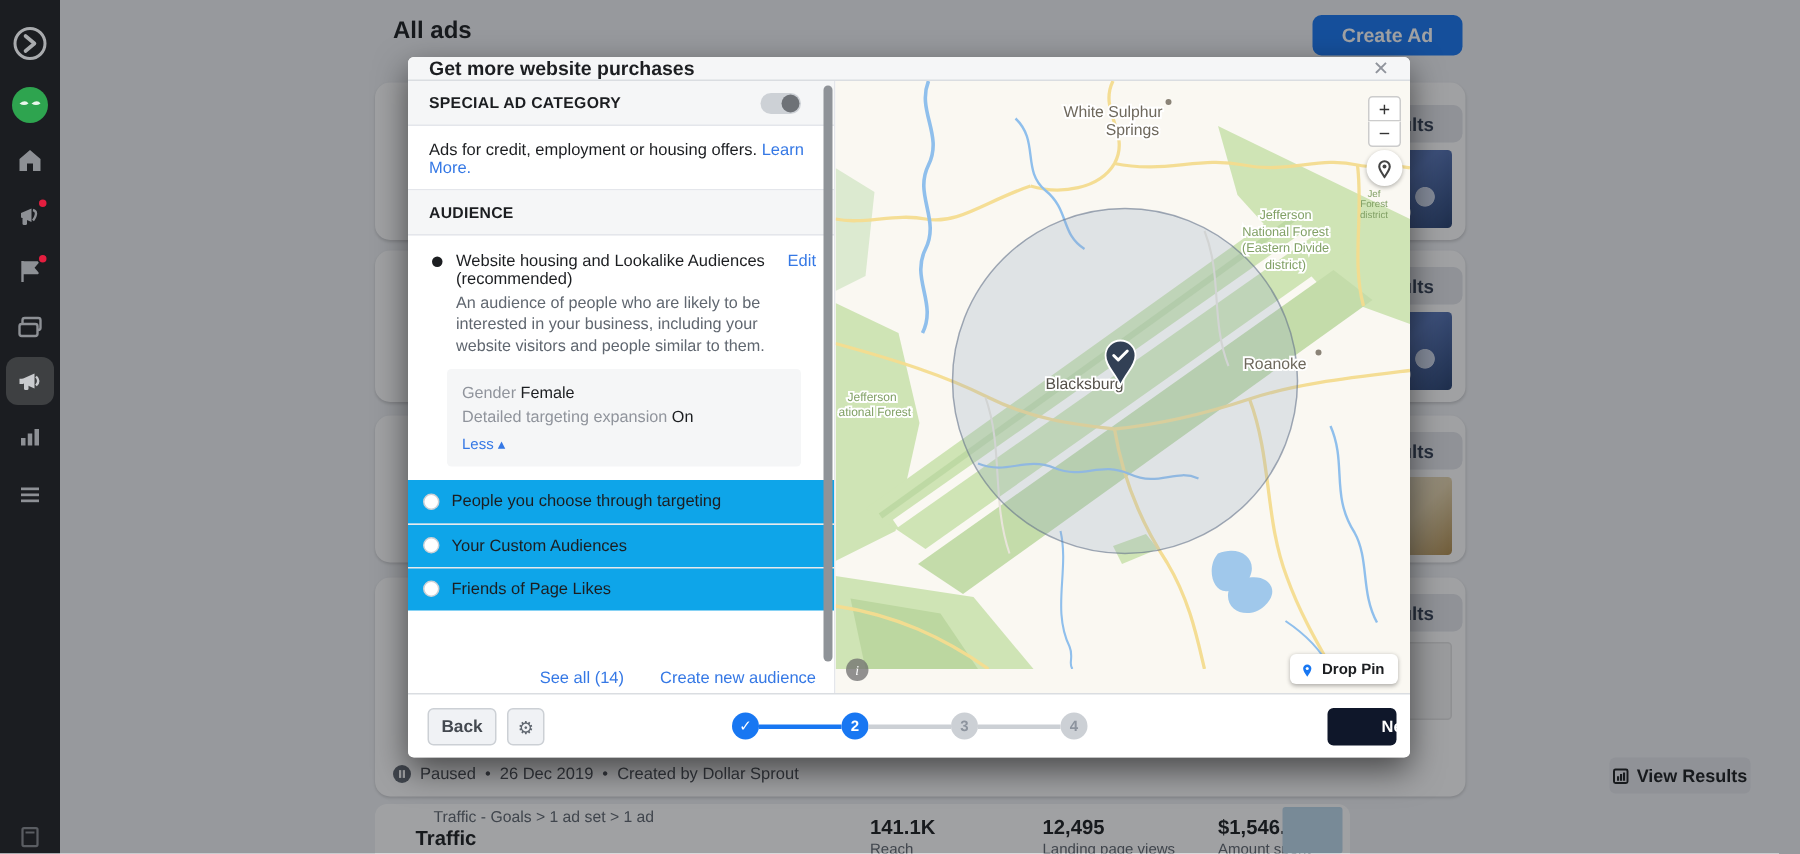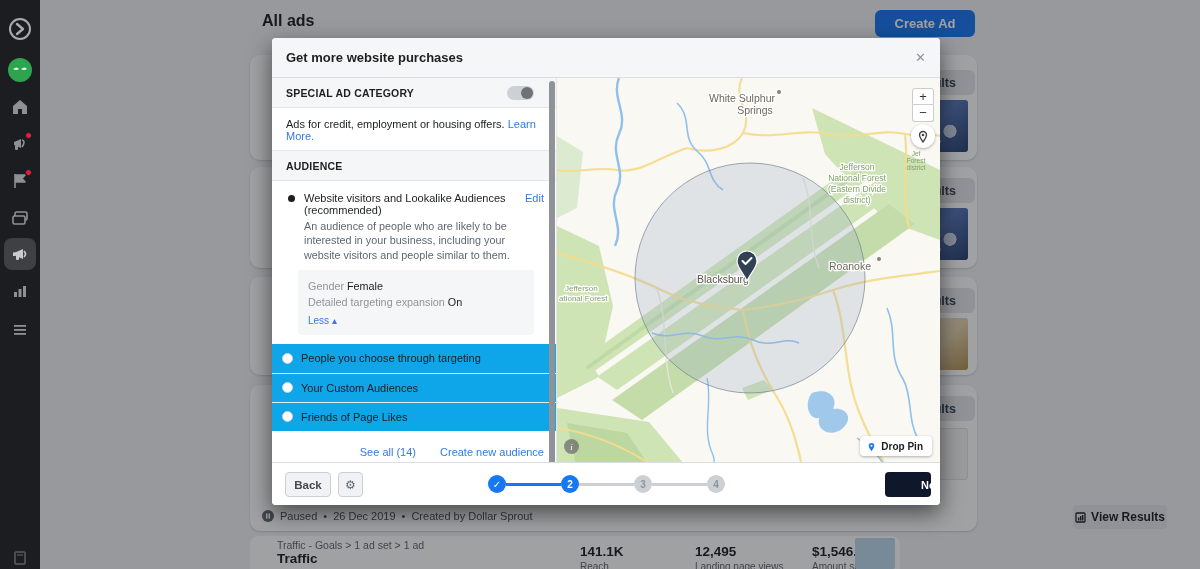--- a/index.html
+++ b/index.html
@@ -29,33 +29,33 @@
       radial-gradient(circle at 45% 80%, rgba(235,240,250,.8) 0 10%, rgba(235,240,250,0) 11%),
       linear-gradient(135deg,#4a66a0 0%,#5876b8 45%,#27406e 100%); }
   .thumb-gold { background:linear-gradient(135deg,#f2ead8 0%,#e4d3ac 55%,#b08d4f 100%); }
   .thumb-empty { background:#f5f5f5; border:1px solid #e3e3e3; }
   .status-row { position:absolute; left:222px; top:510px; display:flex; align-items:center; gap:6px;
                 font-size:11px; color:#4b4f56; }
   .view-results { position:absolute; left:1033px; top:505px; width:94px; height:24px; background:#e4e6eb; border:none;
                   border-radius:4px; font-size:12px; font-weight:bold; color:#1c1e21; font-family:inherit;
                   display:flex; align-items:center; justify-content:center; gap:5px; }
   .card-traffic { position:absolute; left:210px; top:536px; width:650px; height:40px; background:#fff; border-radius:8px 8px 0 0; }
-  .crumb { position:absolute; left:27px; top:3px; font-size:10.5px; color:#606770; }
+  .crumb { position:absolute; left:39px; top:3px; font-size:10.5px; color:#606770; }
   .camp-name { position:absolute; left:27px; top:15px; font-size:13.5px; font-weight:bold; color:#1c1e21; }
   .stat { position:absolute; top:8px; }
   .stat .v { font-size:13.5px; font-weight:bold; color:#1c1e21; }
   .stat .l { font-size:10px; color:#606770; margin-top:2px; }
   .mini-thumb { position:absolute; left:605px; top:2px; width:40px; height:31px; background:#bdd9ec; border-radius:2px; }
 
   .overlay { position:absolute; left:40px; top:0; width:1160px; height:569px; background:rgba(18,20,24,0.40); z-index:5; }
 
   
   .modal { position:absolute; left:272px; top:38px; width:668px; height:467px; background:#fff; border-radius:4px;
            box-shadow:0 8px 22px rgba(0,0,0,.55); z-index:10; overflow:hidden; display:flex; flex-direction:column; }
-  .m-header { height:40px; background:#f5f6f7; border-bottom:1px solid #dadde1; display:flex; align-items:center;
+  .m-header { height:16px; background:#f5f6f7; border-bottom:1px solid #dadde1; display:flex; align-items:center;
               padding:0 14px; flex:none; }
   .m-title { font-size:13px; font-weight:bold; color:#1c1e21; }
   .m-close { margin-left:auto; background:none; border:none; color:#90949c; font-size:13px; cursor:pointer; font-family:inherit; }
   .m-body { flex:1; display:flex; min-height:0; position:relative; }
   .panel { width:285px; flex:none; position:relative; overflow:hidden; border-right:1px solid #e4e6eb; }
   .sec-head { height:30px; background:#f5f6f7; border-bottom:1px solid #e4e6eb; display:flex; align-items:center; padding:0 14px; }
   .sec-head .t { font-size:10.5px; font-weight:bold; color:#1c1e21; letter-spacing:.2px; }
   .toggle { margin-left:auto; margin-right:8px; width:27px; height:14px; background:#cdd1d6; border-radius:8px; position:relative;
             border:none; }
   .toggle .knob { position:absolute; right:1px; top:1px; width:12px; height:12px; border-radius:50%; background:#6e7277; }
@@ -269,21 +269,21 @@
           <span>Ads for credit, employment or housing offers.</span>
           <a class="link">Learn More.</a>
         </div>
         <div class="sec-head">
           <span class="t">AUDIENCE</span>
         </div>
 
         <div class="opt1">
           <div class="opt1-row">
             <span class="radio-on"></span>
-            <span class="opt1-label">Website visitors and Lookalike Audiences (recommended)</span>
+            <span class="opt1-label">Website housing and Lookalike Audiences (recommended)</span>
             <a class="link edit-link">Edit</a>
           </div>
           <div class="opt1-desc">An audience of people who are likely to be interested in your business, including your website visitors and people similar to them.</div>
           <div class="detail-box">
             <div>
               <span class="dl">Gender</span>
               <span class="dv">Female</span>
             </div>
             <div>
               <span class="dl">Detailed targeting expansion</span>

